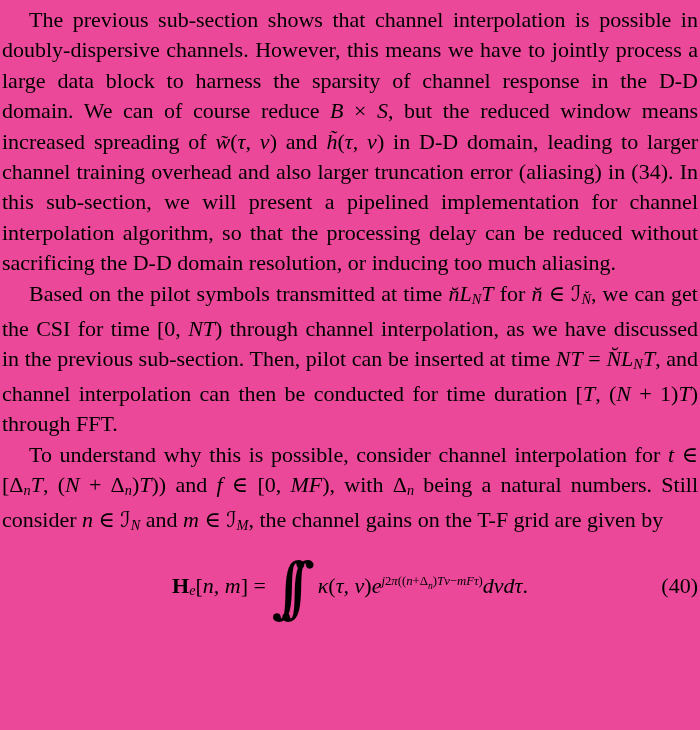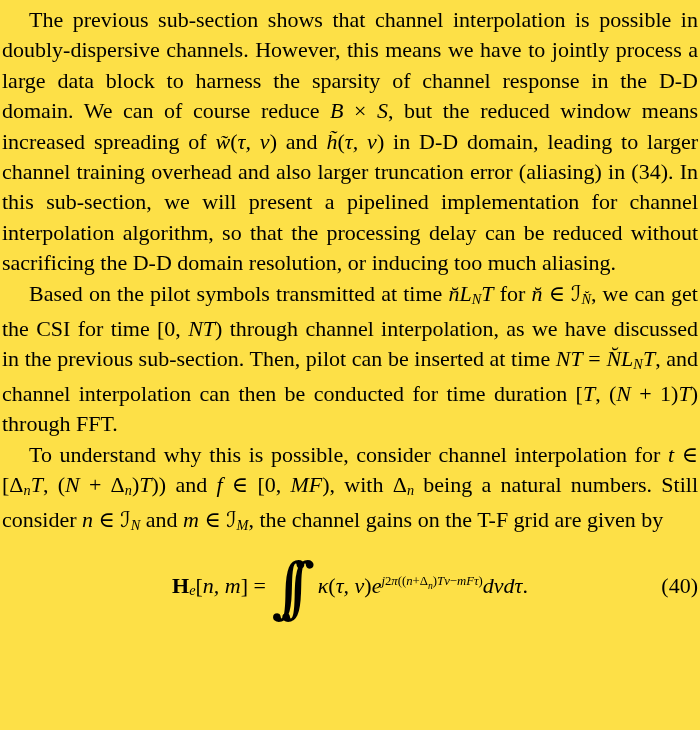--- a/index.html
+++ b/index.html
@@ -5,21 +5,21 @@
   html, body {
     margin: 0;
     padding: 0;
     background: #ffffff;
   }
   .page {
     width: 700px;
     height: 730px;
     box-sizing: border-box;
     padding: 5px 2px 0 2px;
-    background: #fde047;
+    background: #ec4899;
     color: #000000;
     font-family: "Liberation Serif", "DejaVu Serif", serif;
     font-size: 22px;
     line-height: 30.4px;
     overflow: hidden;
   }
   .para {
     margin: 0;
     text-align: justify;
     text-indent: 27px;

